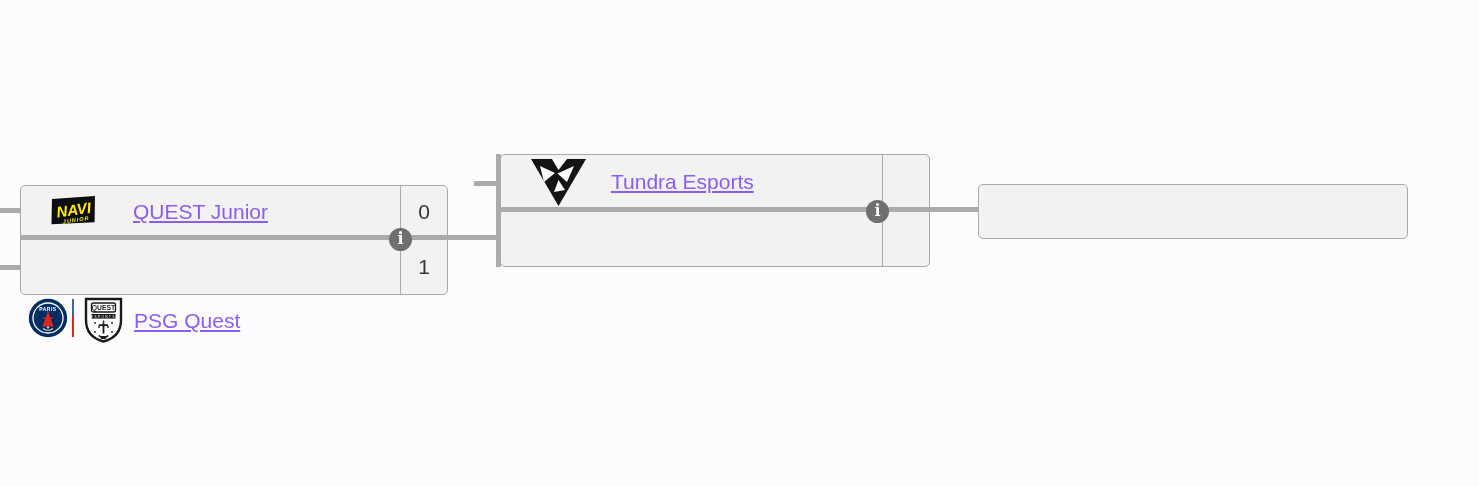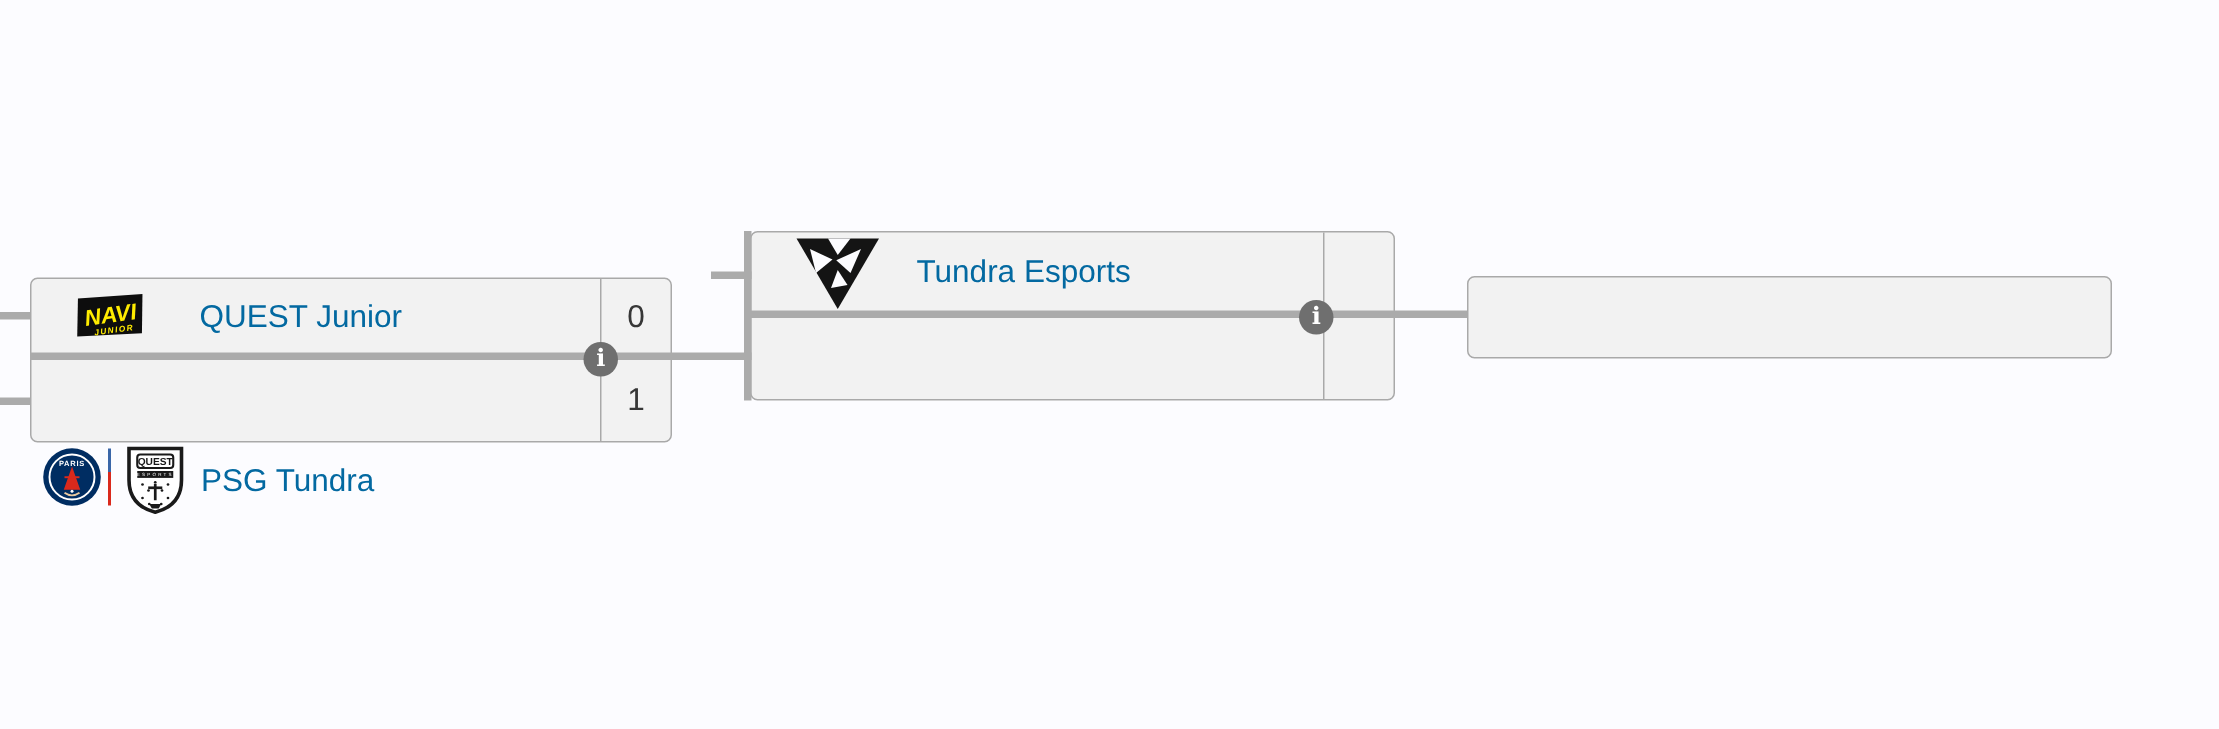--- a/index.html
+++ b/index.html
@@ -5,21 +5,21 @@
   html,body{margin:0;padding:0;background:#fcfcff;font-family:"Liberation Sans","DejaVu Sans",sans-serif;}
   .canvas{position:relative;width:1479px;height:486px;background:#fcfcff;overflow:hidden;}
 
   
   .bar{position:absolute;background:#ababab;z-index:2;}
 
   
   .match{position:absolute;background:#f2f2f2;border:1.5px solid #a9a9a9;border-radius:5px;
          box-sizing:border-box;z-index:1;}
   .row{position:absolute;left:0;right:47px;}
-  .team-name{position:absolute;font-size:21px;color:#0369a1;white-space:nowrap;}
+  .team-name{position:absolute;font-size:21px;color:#8b5cf6;white-space:nowrap;text-decoration:underline;}
   .score-col{position:absolute;top:0;bottom:0;right:0;width:46px;border-left:1px solid #a9a9a9;}
   .score-cell{font-size:21px;color:#373737;text-align:center;}
   #m1 .score-cell.top{height:51px;line-height:51px;}
   #m1 .score-cell.bottom{height:57px;line-height:60px;}
   #m2 .score-cell.top{height:54px;line-height:54px;}
   #m2 .score-cell.bottom{height:56px;line-height:56px;}
   .logo{position:absolute;}
 
   
   .info-icon{position:absolute;width:23px;height:23px;border-radius:50%;background:#6f6f6f;
@@ -81,21 +81,21 @@
             <circle cx="29" cy="27" r="0.9"></circle>
             <circle cx="25" cy="31" r="0.9"></circle>
           <circle cx="29" cy="36" r="0.9"></circle>
             <circle cx="16.5" cy="40" r="0.9"></circle>
             <circle cx="24.5" cy="40" r="0.9"></circle>
           <rect x="19.6" y="26.5" width="1.8" height="11"></rect>
           <rect x="15.8" y="28.3" width="9.4" height="1.8"></rect>
           <path d="M16.5,40 L24.5,40 L22.8,43 L18.2,43 Z"></path>
         </g>
       </svg>
-      <span class="team-name" style="left:113px;top:55px;line-height:57px;">PSG Tundra</span>
+      <span class="team-name" style="left:113px;top:55px;line-height:57px;">PSG Quest</span>
     </div>
 
     <div class="score-col">
       <div class="score-cell top">0</div>
       <div class="score-cell bottom">1</div>
     </div>
   </div>
 
   <div class="match" id="m2" style="left:500px;top:154px;width:430px;height:113px;">
 

